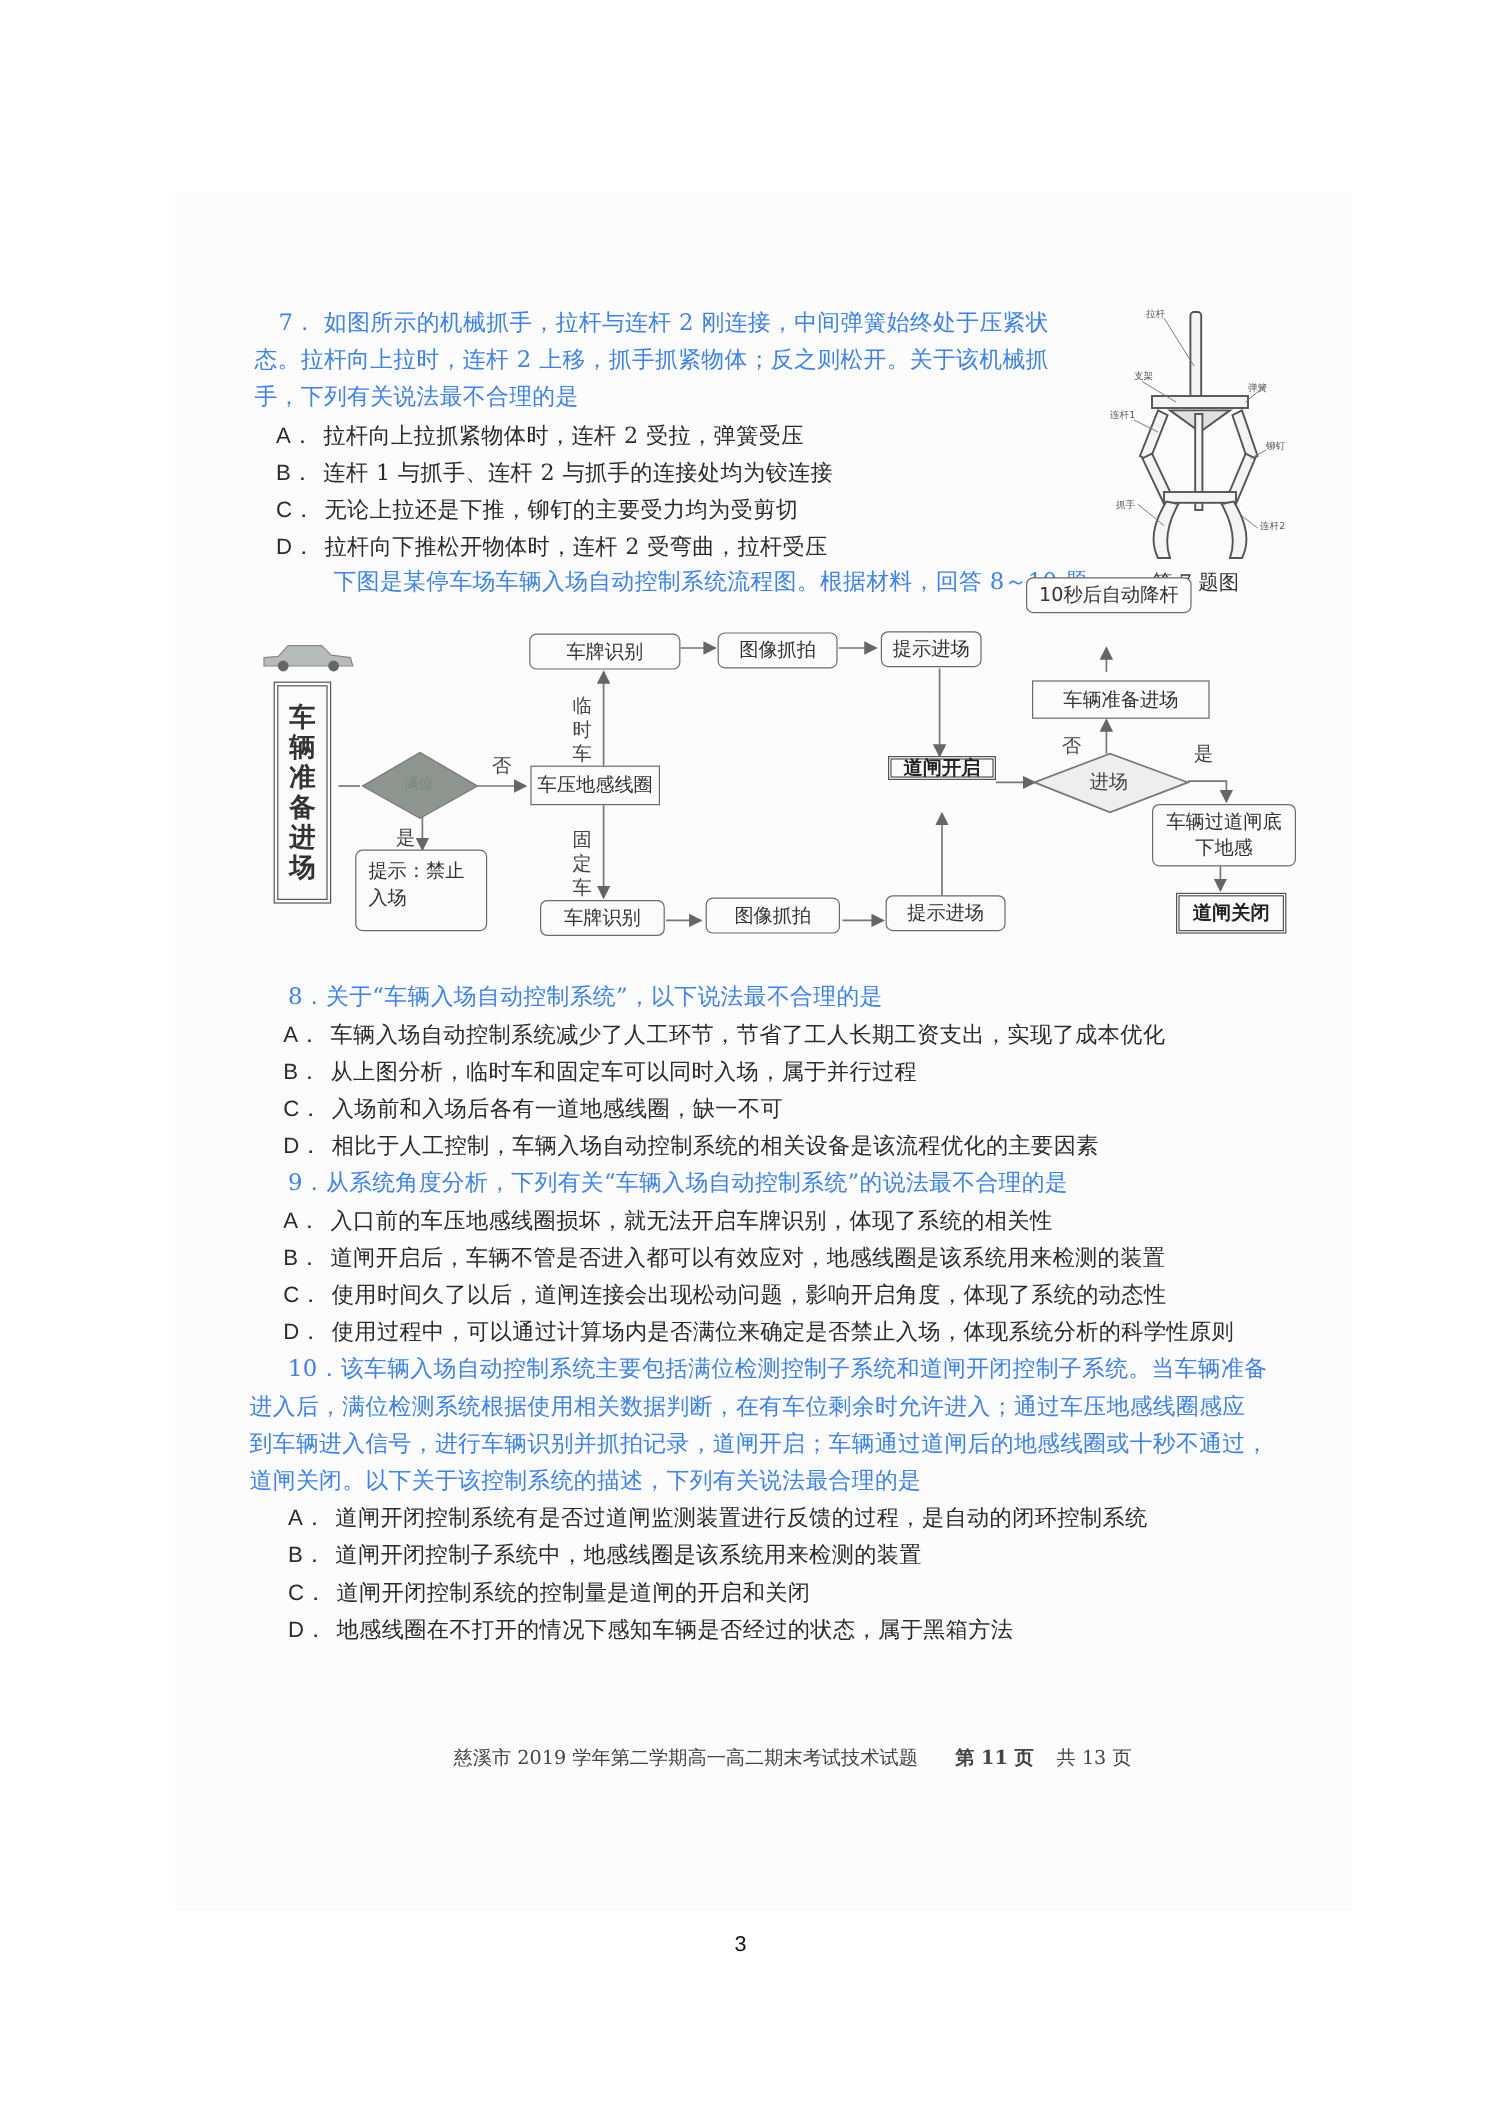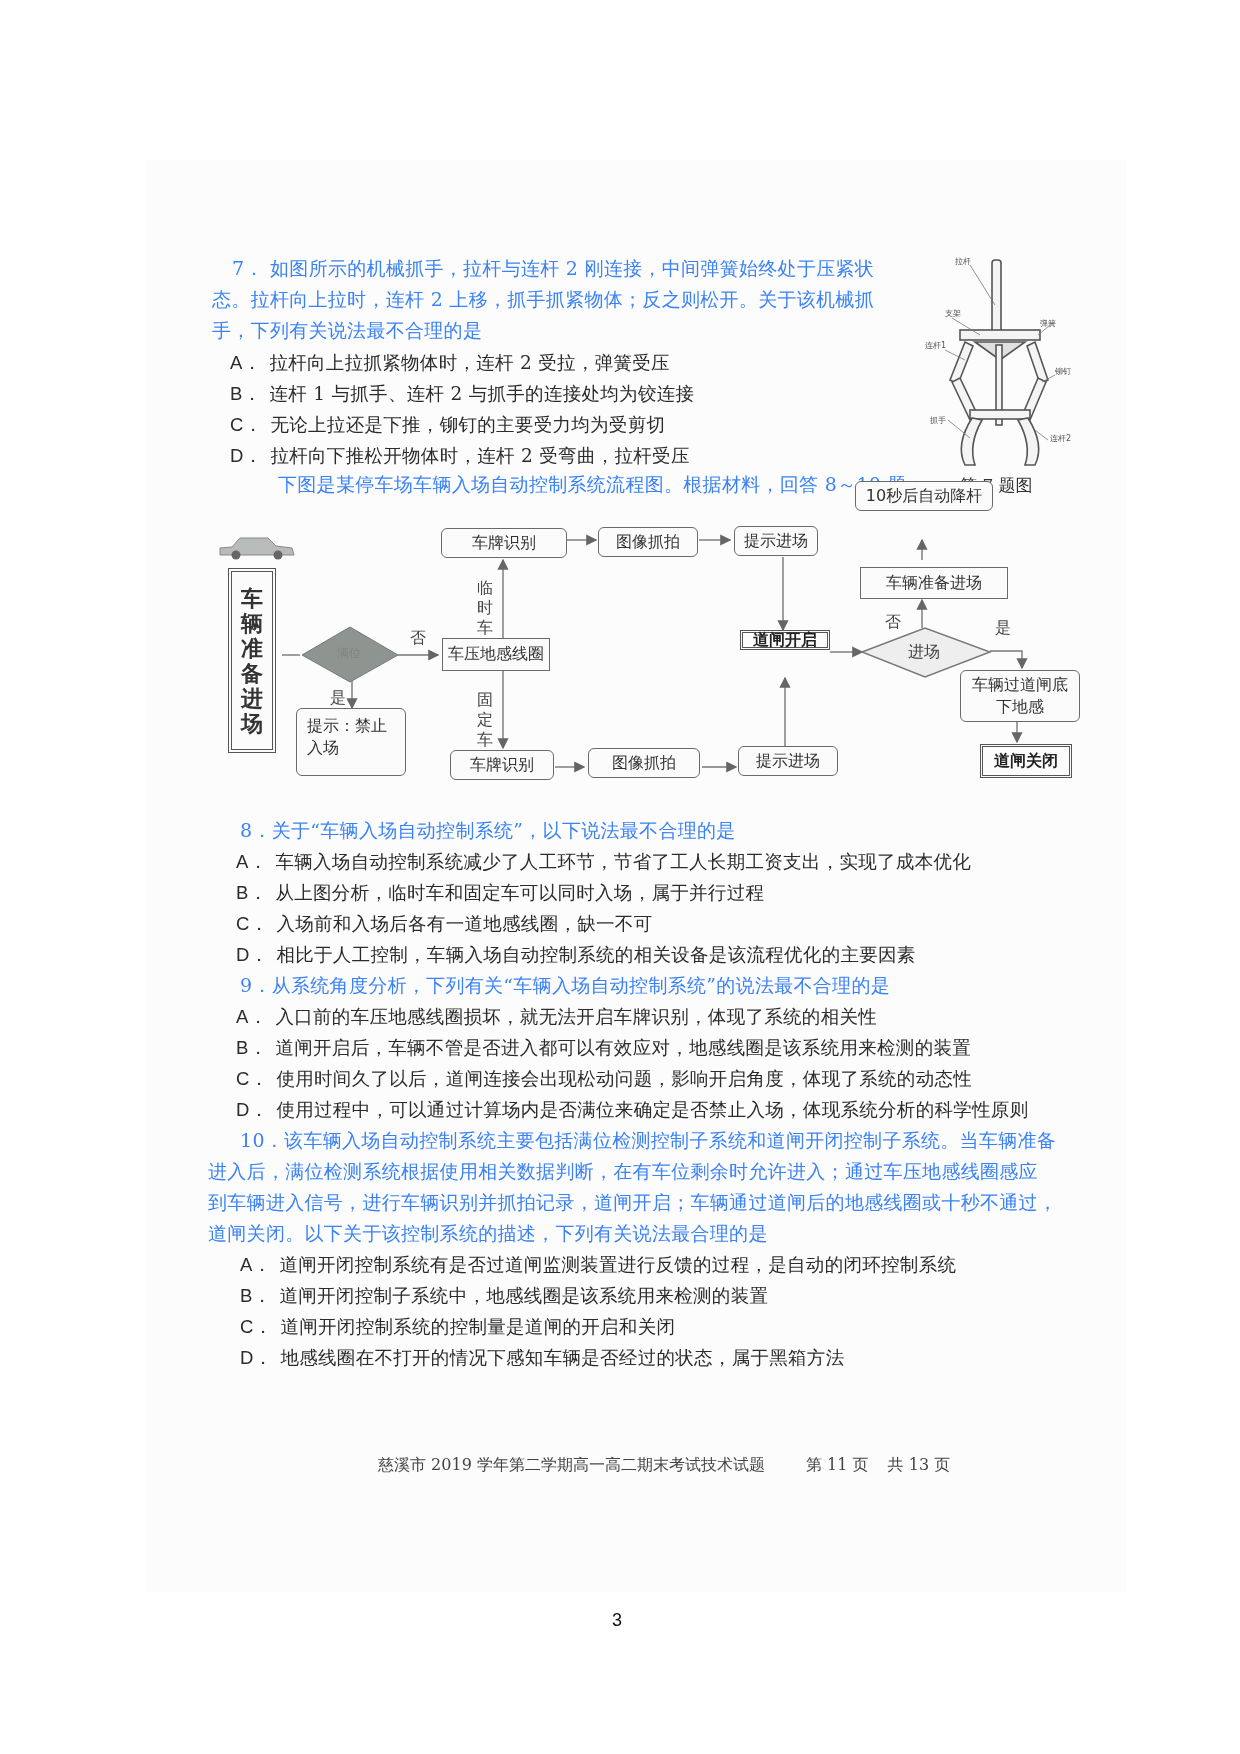--- a/index.html
+++ b/index.html
@@ -155,17 +155,17 @@
 <div class="line" style="left:208px;top:1159px;">进入后，满位检测系统根据使用相关数据判断，在有车位剩余时允许进入；通过车压地感线圈感应</div>
 <div class="line" style="left:208px;top:1190px;">到车辆进入信号，进行车辆识别并抓拍记录，道闸开启；车辆通过道闸后的地感线圈或十秒不通过，</div>
 <div class="line" style="left:208px;top:1221px;">道闸关闭。以下关于该控制系统的描述，下列有关说法最合理的是</div>
 <div class="opt" style="left:240px;top:1252px;"><span class="lab">A．</span><span>道闸开闭控制系统有是否过道闸监测装置进行反馈的过程，是自动的闭环控制系统</span></div>
 <div class="opt" style="left:240px;top:1283px;"><span class="lab">B．</span><span>道闸开闭控制子系统中，地感线圈是该系统用来检测的装置</span></div>
 <div class="opt" style="left:240px;top:1314px;"><span class="lab">C．</span><span>道闸开闭控制系统的控制量是道闸的开启和关闭</span></div>
 <div class="opt" style="left:240px;top:1345px;"><span class="lab">D．</span><span>地感线圈在不打开的情况下感知车辆是否经过的状态，属于黑箱方法</span></div>
 
 <div class="footer">
   <span>慈溪市 2019 学年第二学期高一高二期末考试技术试题</span>
-  <span style="margin-left:36px;">第 11 页</span>
+  <span style="margin-left:26px;font-weight:bold;">第 11 页</span>
   <span style="margin-left:14px;">共 13 页</span>
 </div>
 
 <div class="pagenum">3</div>
 
 </body></html>

